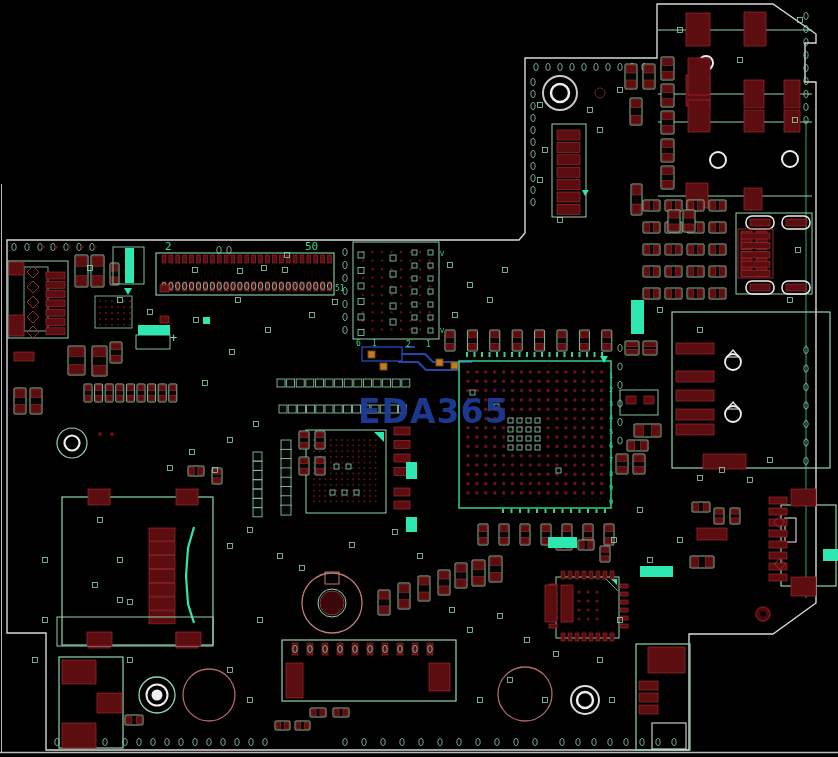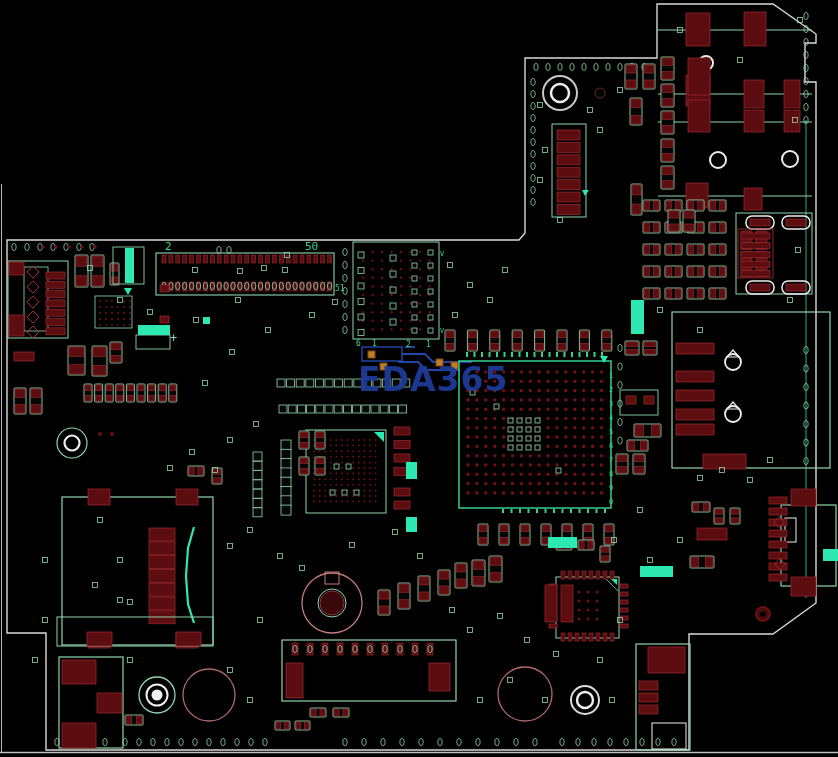--- a/index.html
+++ b/index.html
@@ -1,19 +1,19 @@
 <!DOCTYPE html>
 <html><head>
 <meta charset="utf-8">
 <style>
   html,body{margin:0;padding:0;background:#000;}
   #stage{position:relative;width:838px;height:757px;background:#000;overflow:hidden;
          font-family:"DejaVu Sans Mono", monospace;}
   #pcb-svg{position:absolute;left:0;top:0;}
-  #wm{position:absolute;left:358px;top:360px;width:130px;
+  #wm{position:absolute;left:358px;top:392px;width:130px;
       font-family:"DejaVu Sans", sans-serif;font-weight:bold;font-size:33px;
       letter-spacing:1px;opacity:.95;pointer-events:none;}
 </style>
 </head>
 <body>
 
 <div id="stage">
   <svg id="pcb-svg" width="838" height="757" viewBox="0 0 838 757">
       <g>
         <polygon points="7,240 519,240 525,233 525,58 657,58 657,4 773,4 816,34 816,43 805,43 805,82 816,82 816,603 773,634 689,634 689,750 46,750 46,633 7,633" stroke="#d9d9d9" fill="none" stroke-width="1.4"></polygon>

